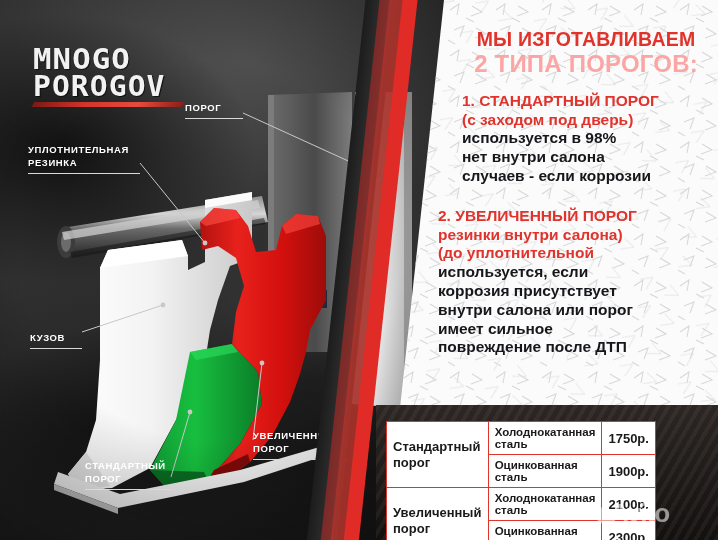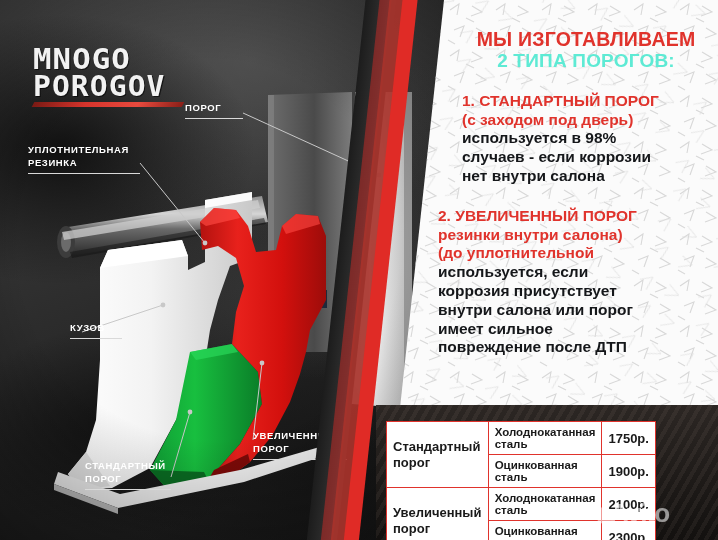--- a/index.html
+++ b/index.html
@@ -68,34 +68,34 @@
 
   
   .callout{position:absolute;color:#fff;font-size:9.5px;font-weight:bold;letter-spacing:.6px;line-height:1.35;}
   .callout .txt{white-space:nowrap;}
   .callout .rule{height:1px;background:#d9d9d9;margin-top:3px;}
 
   .co-door{left:185px;top:102px;}
   .co-door .rule{width:58px;}
   .co-seal{left:28px;top:144px;}
   .co-seal .rule{width:112px;}
-  .co-body{left:30px;top:322px;margin-left:40px;}
+  .co-body{left:30px;top:332px;}
   .co-body .rule{width:52px;}
   .co-std{left:85px;top:460px;text-align:left;}
   .co-std .rule{width:86px;margin-left:auto;}
   .co-big{left:253px;top:430px;}
   .co-big .rule{width:94px;}
 
   
   .diagram{position:absolute;left:0;top:0;}
 
   
   .headline{position:absolute;left:462px;top:28px;width:248px;text-align:center;}
   .headline .h1{color:#e0332c;font-size:19.5px;font-weight:bold;letter-spacing:.2px;line-height:1.15;}
-  .headline .h2{color:#5eead4;font-size:19px;font-weight:bold;letter-spacing:.2px;line-height:1.2;}
+  .headline .h2{color:#fca5a5;font-size:24px;font-weight:bold;letter-spacing:.2px;line-height:1.2;}
 
   .block{position:absolute;width:250px;}
   .b1{left:462px;top:92px;}
   .b2{left:438px;top:207px;}
   .block .red{color:#e0332c;font-size:15.5px;font-weight:bold;line-height:1.2;}
   .block .blk{color:#15171a;font-size:15.5px;font-weight:bold;line-height:1.22;}
 
   
   .table-bg{
     position:absolute;left:376px;top:405px;width:342px;height:135px;
@@ -318,22 +318,22 @@
 
   <div class="headline">
     <div class="h1">МЫ ИЗГОТАВЛИВАЕМ</div>
     <div class="h2">2 ТИПА ПОРОГОВ:</div>
   </div>
 
   <div class="block b1">
     <div class="red">1. СТАНДАРТНЫЙ ПОРОГ</div>
     <div class="red">(с заходом под дверь)</div>
     <div class="blk">используется в 98%</div>
+    <div class="blk">нет внутри салона</div>
     <div class="blk">случаев - если коррозии</div>
-    <div class="blk">нет внутри салона</div>
   </div>
 
   <div class="block b2">
     <div class="red">2. УВЕЛИЧЕННЫЙ ПОРОГ</div>
     <div class="red">резинки внутри салона)</div>
     <div class="red">(до уплотнительной</div>
     <div class="blk">используется, если</div>
     <div class="blk">коррозия присутствует</div>
     <div class="blk">внутри салона или порог</div>
     <div class="blk">имеет сильное</div>

